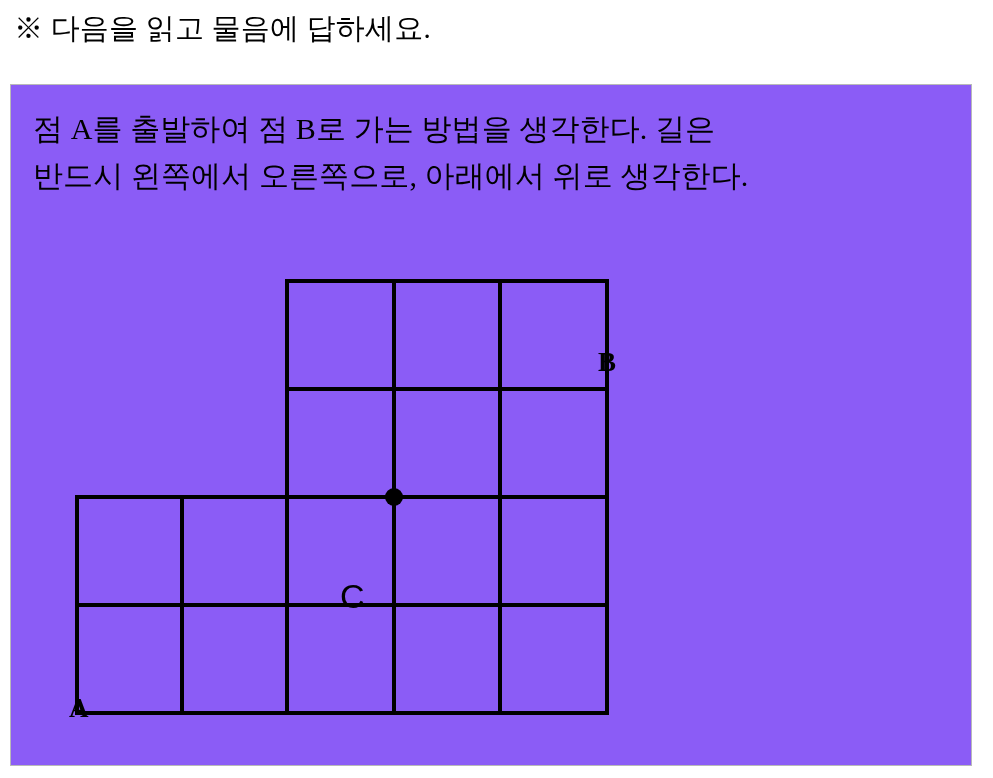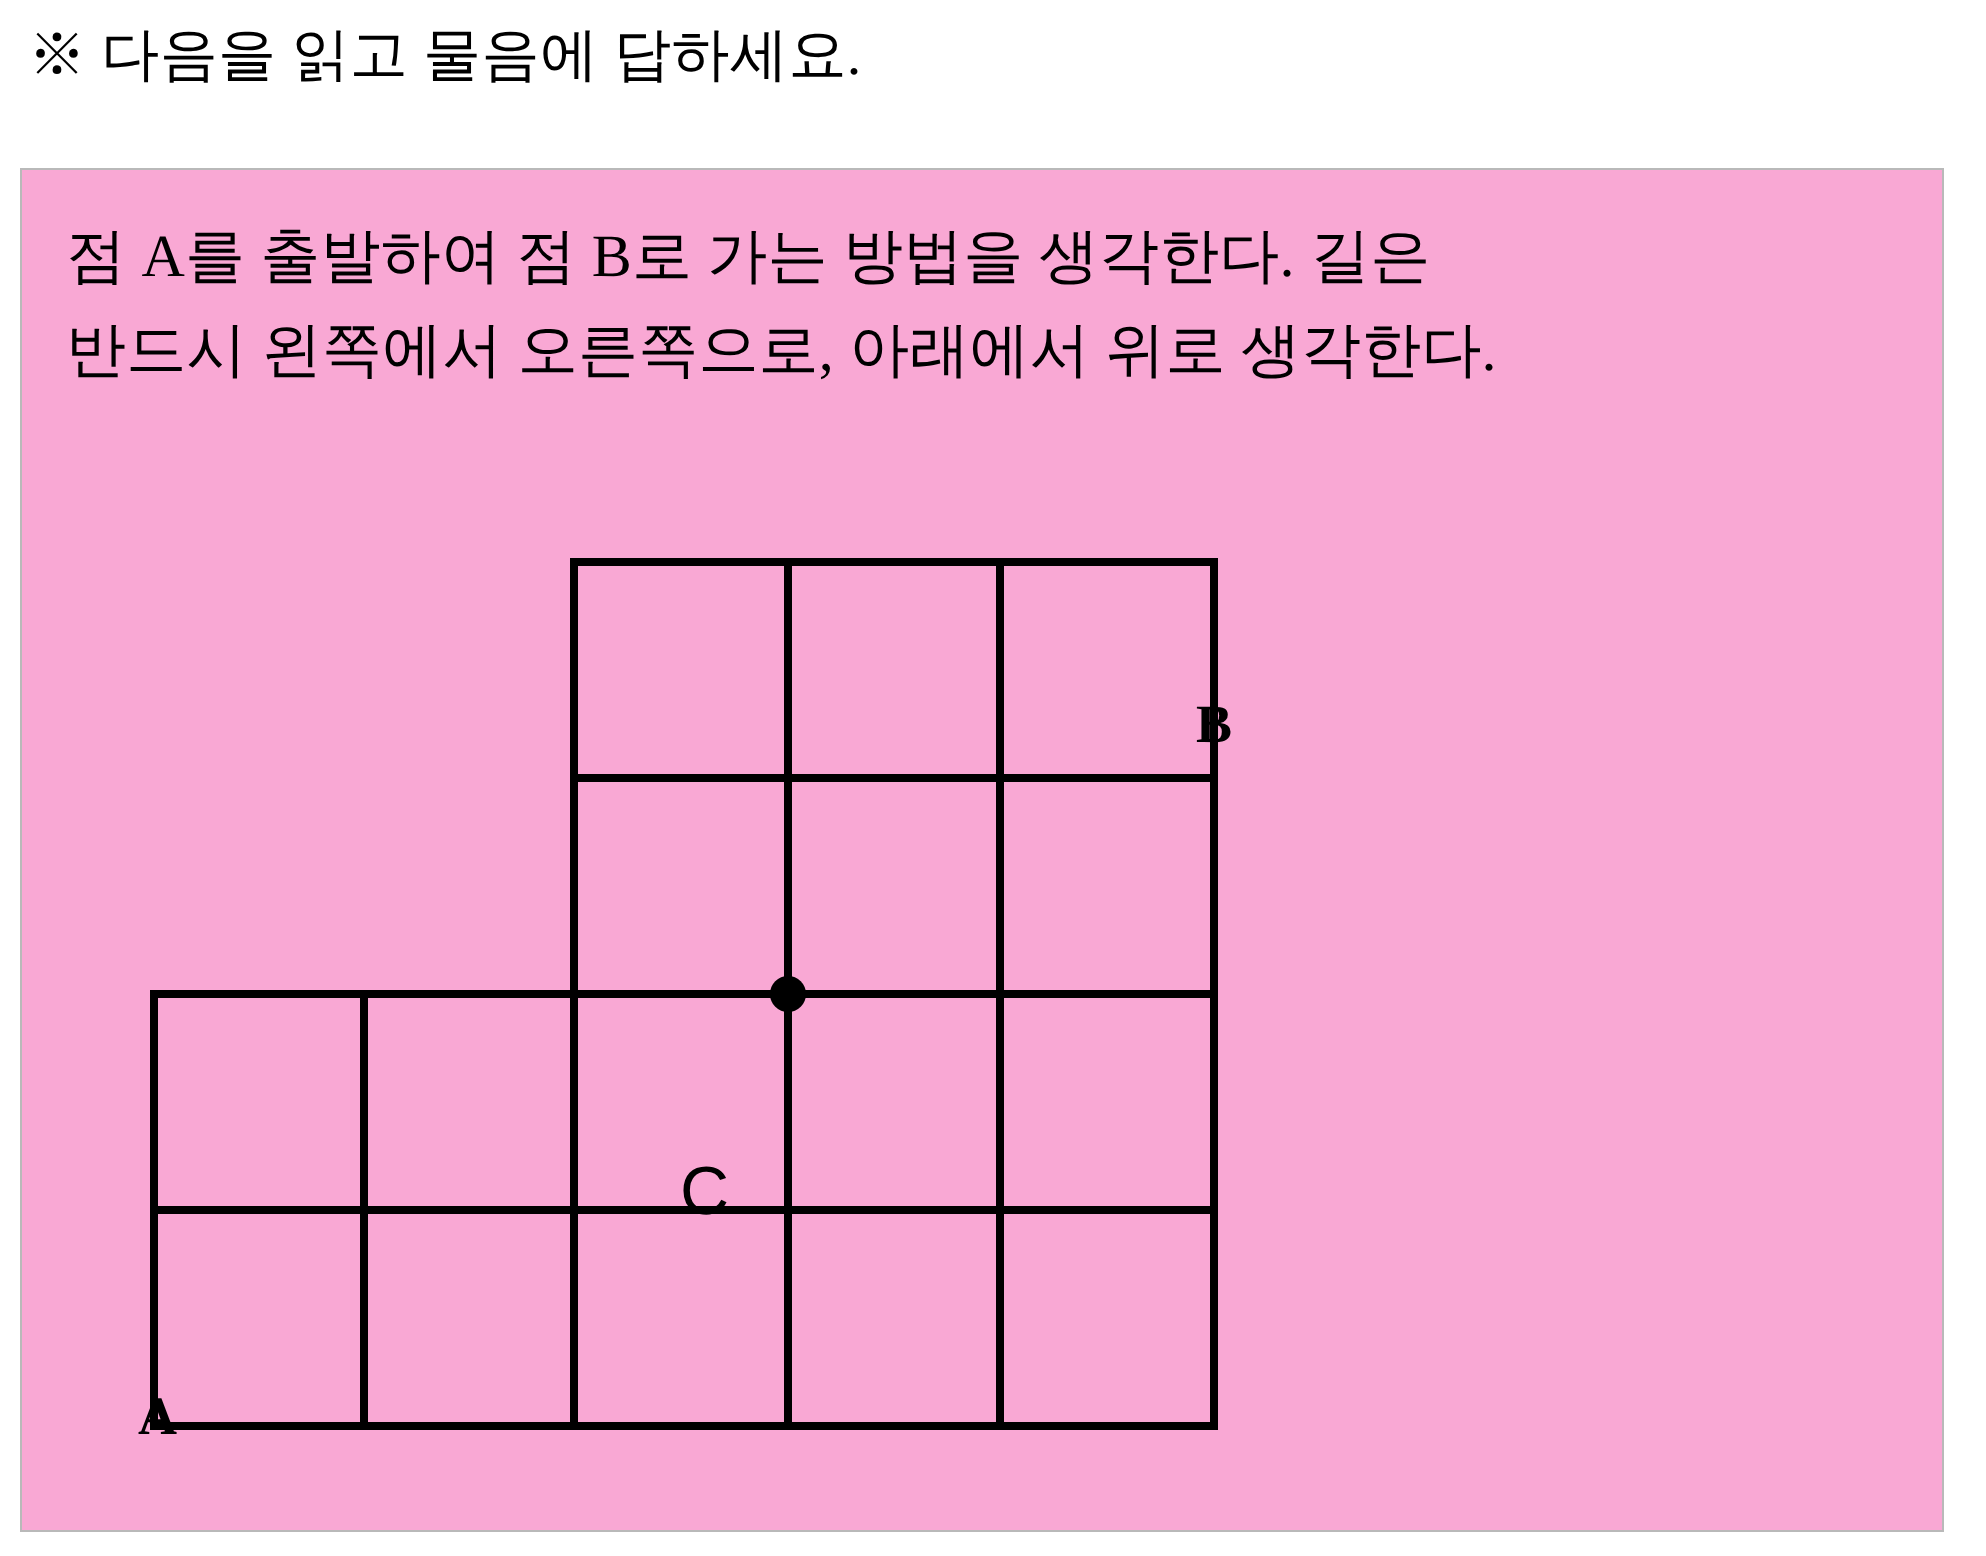--- a/index.html
+++ b/index.html
@@ -37,21 +37,21 @@
 
   
   .problem-box {
     position: absolute;
     left: 10px;
     top: 84px;
     width: 962px;
     height: 682px;
     border: 1px solid #b9b9b9;
     box-sizing: border-box;
-    background: #f9a8d4;
+    background: #8b5cf6;
   }
 
   .problem-text {
     position: absolute;
     left: 22px;
     top: 20px;
     width: 920px;
     font-size: 30px;
     line-height: 47px;
     letter-spacing: 0.1px;

